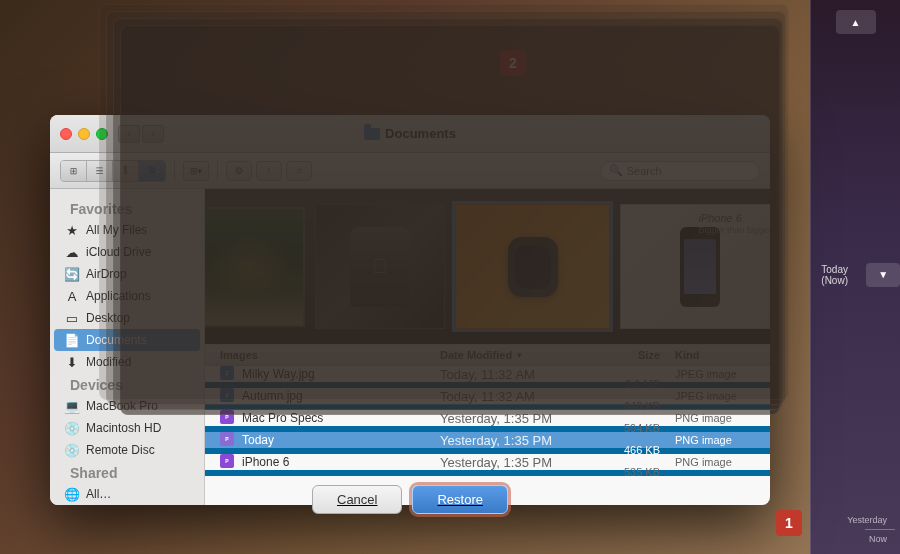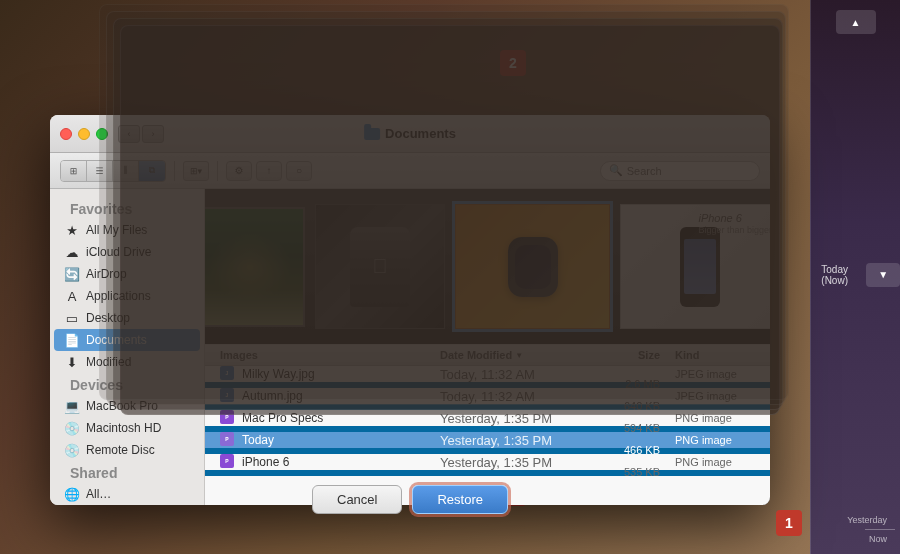--- a/index.html
+++ b/index.html
@@ -526,20 +526,21 @@
 
     
     .bottom-bar {
       position: absolute;
       bottom: 40px;
       left: 50px;
       width: 720px;
       display: flex;
       justify-content: center;
       gap: 10px;
+      text-decoration: underline;
     }
     .btn {
       padding: 6px 24px;
       border-radius: 6px;
       font-size: 13px;
       cursor: pointer;
       border: 1px solid;
     }
     .btn-cancel {
       background: linear-gradient(180deg, #f5f5f5 0%, #e0e0e0 100%);

